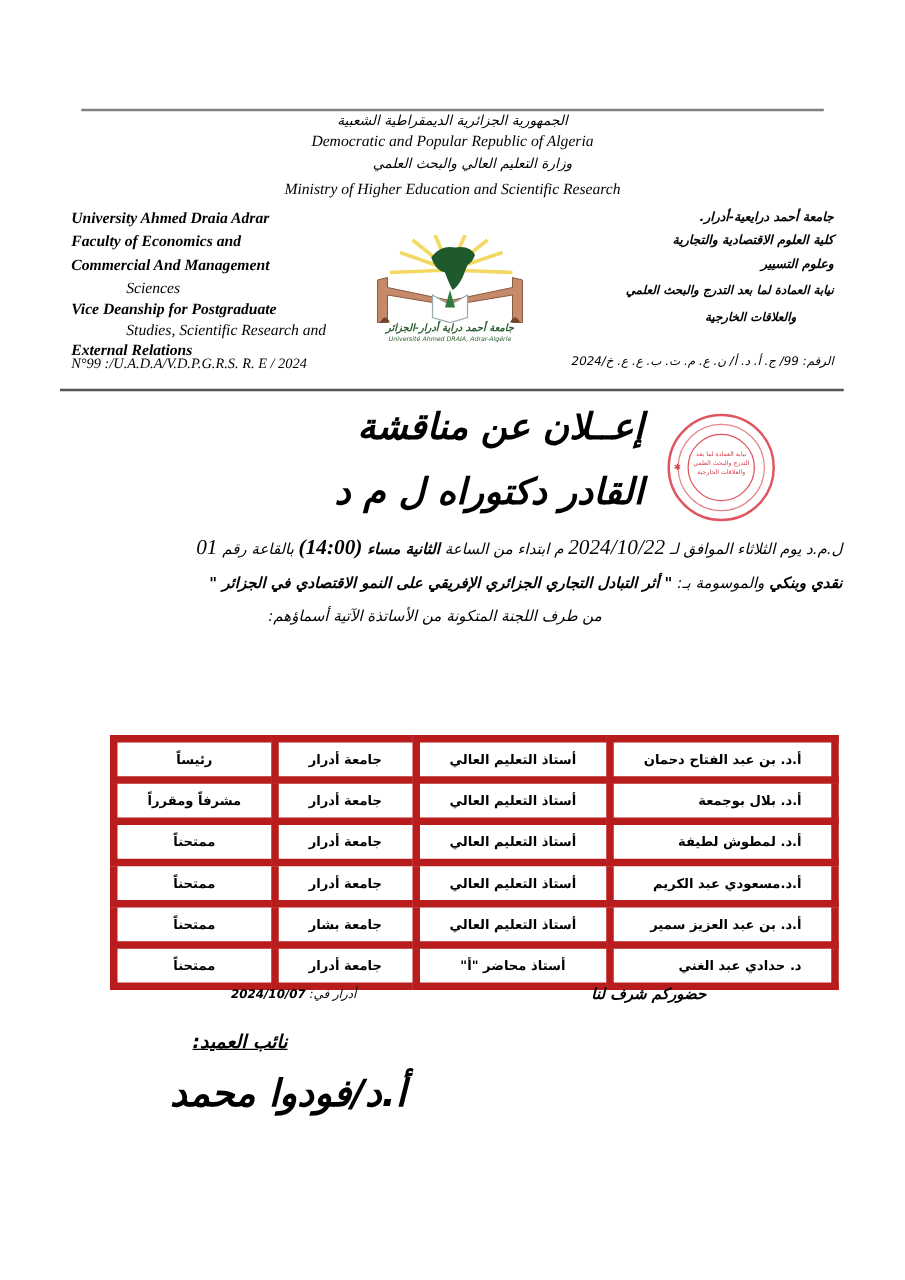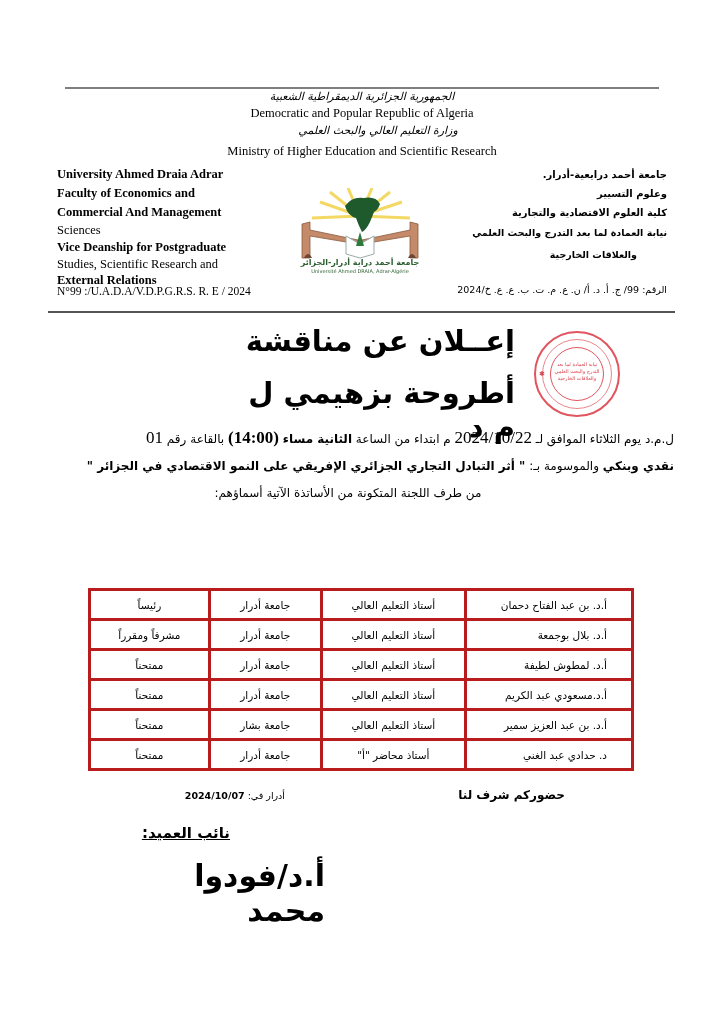--- a/index.html
+++ b/index.html
@@ -1,31 +1,31 @@
 <!DOCTYPE html>
 <html><head>
   <meta charset="utf-8">
   <style>
     html, body { margin: 0; padding: 0; background: #ffffff; }
     body { width: 724px; height: 1024px; position: relative; overflow: hidden; color: #000; font-family: "Liberation Serif", serif; }
-    .abs { position: absolute; }
+    .abs { position: absolute; font-style: italic; }
     .rule { position: absolute; background: #7f7f7f; height: 2px; }
     .center { text-align: center; }
     .ar { direction: rtl; font-family: "DejaVu Sans", sans-serif; }
     .ar-ital { font-style: italic; font-size: 11px; }
     .en-head { font-family: "Liberation Serif", serif; font-size: 12.5px; }
     .left-block { font-family: "Liberation Serif", serif; font-size: 12.5px; line-height: 16px; font-weight: bold; }
-    .left-block .light { font-weight: normal; }
+    .left-block .light { font-weight: normal; margin-left: 44px; }
     .right-block { font-family: "DejaVu Sans", sans-serif; font-size: 10px; font-weight: bold; direction: rtl; text-align: right; line-height: 18px; }
     .title1 { font-family: "DejaVu Sans", sans-serif; font-weight: bold; font-size: 29px; direction: rtl; }
     .body-p { font-family: "DejaVu Sans", sans-serif; font-size: 12px; direction: rtl; text-align: justify; line-height: 27px; }
     .body-p b { font-weight: bold; }
     .big-num { font-family: "Liberation Serif", serif; font-size: 17px; }
     table.jury { position: absolute; left: 88px; top: 588px; width: 546px; border-collapse: collapse; direction: rtl; font-family: "DejaVu Sans", sans-serif; font-size: 10.5px; }
-    table.jury td { border: 3px solid #b91c1c; height: 27px; padding: 0 24px; white-space: nowrap; }
+    table.jury td { border: 6px solid #b91c1c; height: 27px; padding: 0 24px; white-space: nowrap; font-weight: bold; }
     table.jury td.c-name { width: 158px; text-align: right; }
     table.jury td.c-rank { width: 135px; text-align: center; }
     table.jury td.c-inst { width: 108px; text-align: center; }
     table.jury td.c-role { width: 97px; text-align: center; }
     .stamp { position: absolute; left: 534px; top: 331px; width: 86px; height: 86px; border-radius: 50%; border: 2px solid #e0555f; box-sizing: border-box; }
     .stamp .inner { position: absolute; left: 14px; top: 14px; width: 54px; height: 54px; border-radius: 50%; border: 1.5px solid #e0555f; box-sizing: border-box; }
     .stamp .mid { position: absolute; left: 6px; top: 6px; width: 70px; height: 70px; border-radius: 50%; border: 1px solid #e8858c; box-sizing: border-box; }
     .stamp .txt { position: absolute; left: 16px; top: 28px; width: 50px; font-family: "DejaVu Sans", sans-serif; font-size: 5px; color: #d9424d; text-align: center; line-height: 7px; direction: rtl; }
     .stamp .star { position: absolute; left: 3px; top: 37px; color: #d9424d; font-size: 7px; }
   </style>
@@ -69,38 +69,38 @@
     <path d="M118 70 q4 -8 8 0 z" fill="#6e4632"></path>
     <path d="M56 48 L70 56 L84 48 L84 66 L70 70 L56 66 Z" fill="#fff" stroke="#9aa" stroke-width="1"></path>
     <path d="M70 44 L66 58 L74 58 Z" fill="#2d7a3d"></path>
     <text x="70" y="77" text-anchor="middle" font-family="DejaVu Sans, sans-serif" font-size="8" font-weight="bold" fill="#2a5d2e">جامعة أحمد دراية أدرار-الجزائر</text>
     <text x="70" y="85" text-anchor="middle" font-family="DejaVu Sans, sans-serif" font-size="5" fill="#2a5d2e">Université Ahmed DRAIA, Adrar-Algérie</text>
   </svg>
 </div>
 
 <div class="abs right-block" style="left:440px; top:165px; width:227px;">
   <div style="line-height:19px;">جامعة أحمد درايعية-أدرار.</div>
+  <div style="line-height:18px;">كلية العلوم الاقتصادية والتجارية</div>
   <div style="line-height:20px;">وعلوم التسيير</div>
-  <div style="line-height:18px;">كلية العلوم الاقتصادية والتجارية</div>
   <div style="line-height:22px; font-size:9.5px;">نيابة العمادة لما بعد التدرج والبحث العلمي</div>
   <div style="line-height:22px; padding-right:30px; font-size:9.5px;">والعلاقات الخارجية</div>
 </div>
 <div class="abs ar" style="left:440px; top:284px; width:227px; text-align:right; font-size:9.5px;">الرقم: 99/ ج. أ. د. أ/ ن. ع. م. ت. ب. ع. ع. خ/2024</div>
 
 <div class="rule" style="left:48px; top:311px; width:627px; background:#555;"></div>
 
 <div class="stamp">
   <div class="mid"></div>
   <div class="inner"></div>
   <div class="txt">نيابة العمادة لما بعد التدرج والبحث العلمي والعلاقات الخارجية</div>
   <div class="star">✱</div>
 </div>
 
 <div class="abs title1" style="left:230px; width:285px; top:324px; text-align:right;">إعــلان عن مناقشة</div>
-<div class="abs title1" style="left:230px; width:285px; top:376px; text-align:right;">أطروحة بزهيمي ل م د</div>
+<div class="abs title1" style="left:230px; width:285px; top:376px; text-align:right;">القادر دكتوراه ل م د</div>
 
 <div class="abs body-p" style="left:52px; width:622px; top:424px;">
   <div style="text-align:right;">
     <span>ل.م.د يوم الثلاثاء الموافق لـ </span><span class="big-num">2024/10/22</span><span> م ابتداء من الساعة </span><b>الثانية مساء</b> <b class="big-num">(14:00)</b><span> بالقاعة رقم </span><span class="big-num">01</span>
   </div>
   <div style="text-align:right;">
     <b>نقدي وبنكي</b> <span>والموسومة بـ: </span><b>" أثر التبادل التجاري الجزائري الإفريقي على النمو الاقتصادي في الجزائر "</b>
   </div>
   <div style="text-align:center; padding-right:30px;"><span>من طرف اللجنة المتكونة من الأساتذة الآتية أسماؤهم:</span></div>
 </div>

